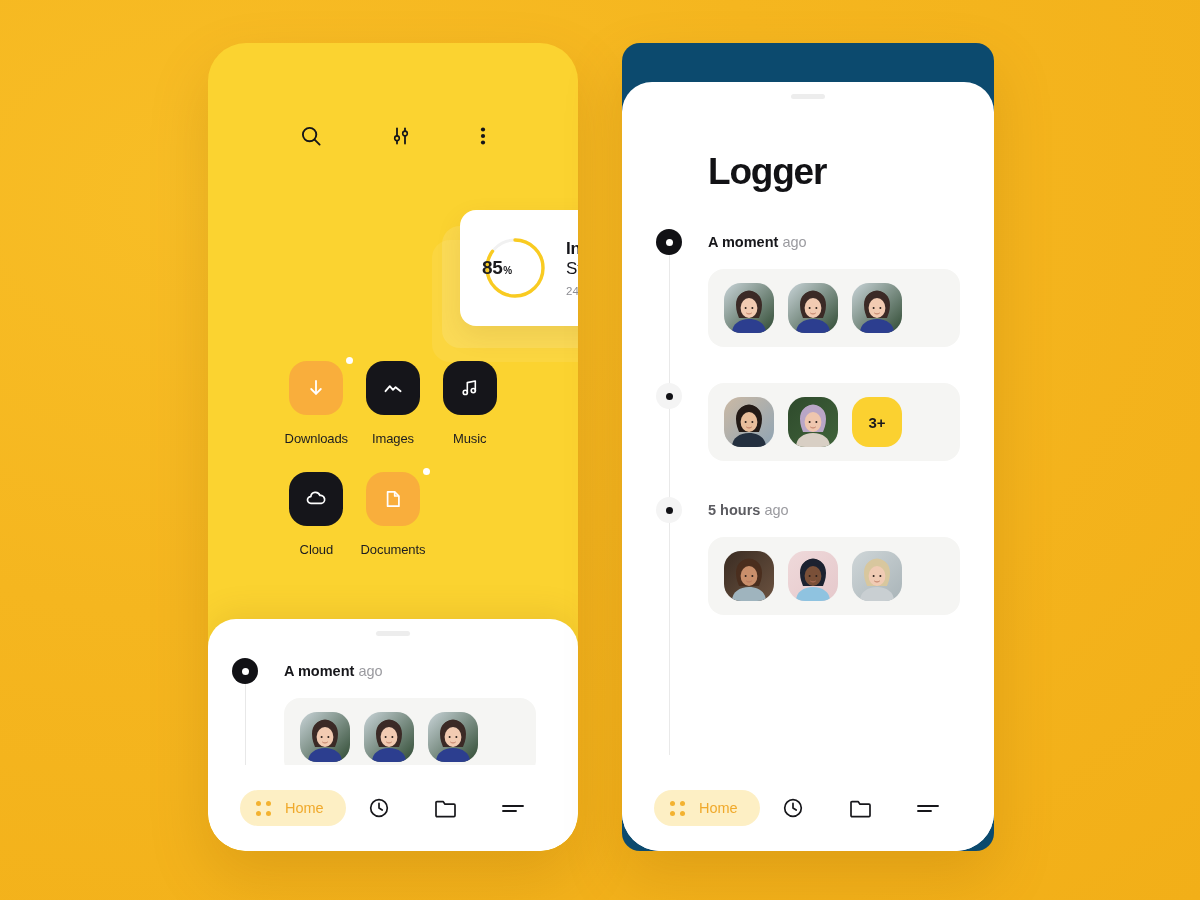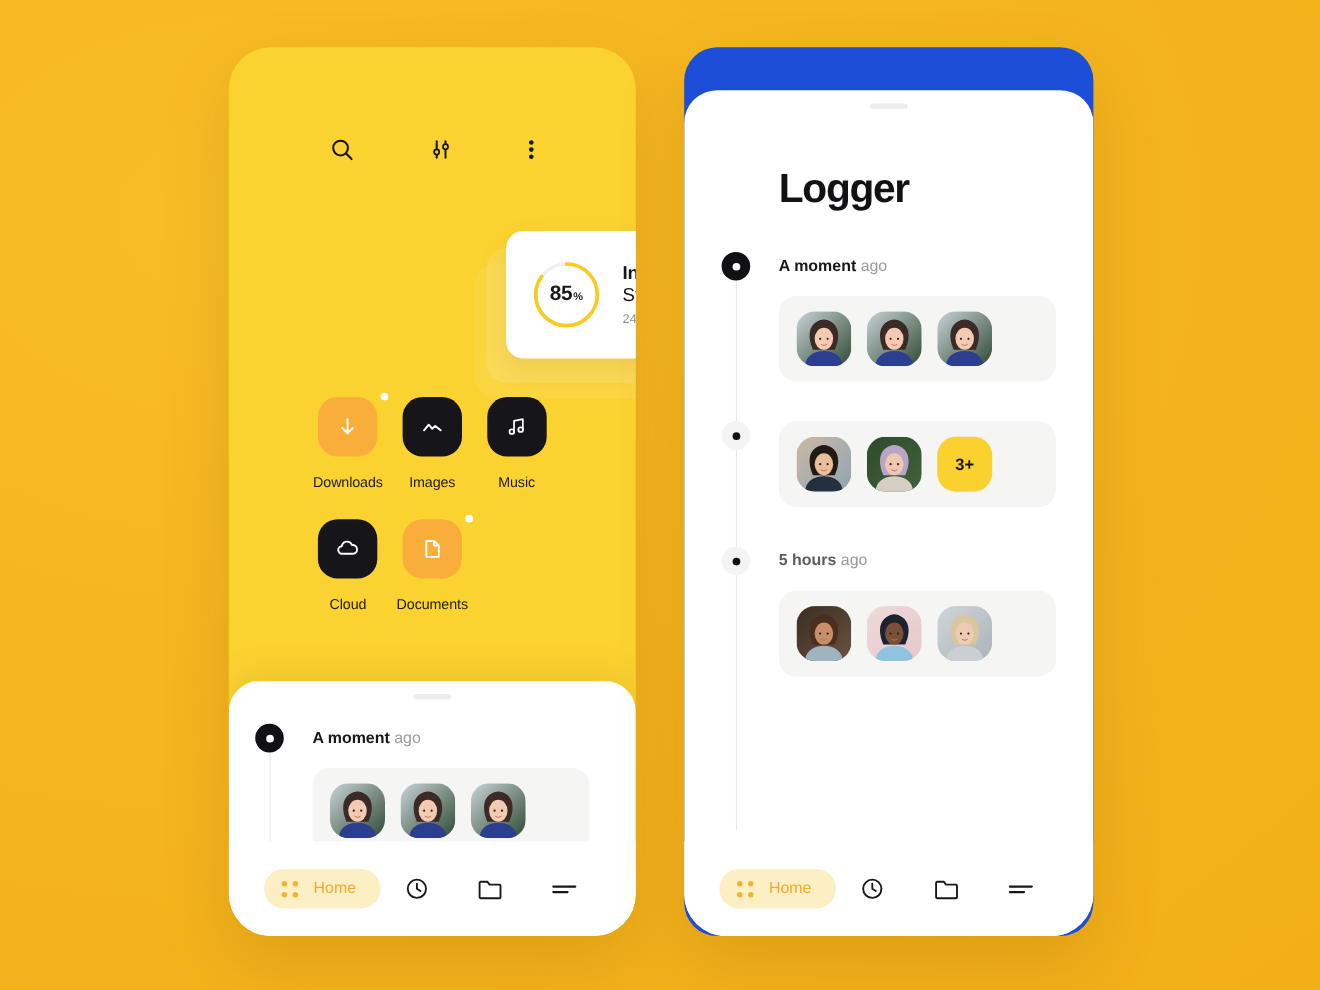--- a/index.html
+++ b/index.html
@@ -15,22 +15,22 @@
   .phone { position:absolute; overflow:hidden; }
 
   #phone-left {
     left:208px; top:43px; width:370px; height:808px;
     border-radius:38px;
     background:#FBD330;
     box-shadow: 0 26px 60px rgba(140,85,0,.20);
   }
   #phone-right {
     left:622px; top:43px; width:372px; height:808px;
-    border-radius:30px;
-    background:#1d4ed8;
+    border-radius:18px;
+    background:#0c4a6e;
     box-shadow: 0 26px 60px rgba(140,85,0,.20);
     text-decoration: underline;
   }
 
   
   .topbar {
     position:absolute; top:82px; left:0; width:100%;
     display:flex; justify-content:center; align-items:center; gap:68px;
   }
   .topbar .tb-icon { cursor:pointer; display:flex; align-items:center; justify-content:center; }
@@ -49,21 +49,21 @@
     position:relative; width:240px; height:116px;
     background:#fff; border-radius:16px;
     box-shadow:0 10px 26px rgba(120,70,0,.10);
     display:flex; align-items:center; padding-left:22px; gap:18px;
     z-index:3;
   }
   .ring { position:relative; width:66px; height:66px; flex:0 0 auto; }
   .ring svg { display:block; }
   .ring-label {
     position:absolute; inset:0; display:flex; align-items:baseline;
-    justify-content:center; padding-top:22px;
+    justify-content:flex-start; padding-top:22px;
   }
   .ring-pct { font-size:19px; font-weight:700; color:#1B1B1E; letter-spacing:-.4px; }
   .ring-sym { font-size:10px; font-weight:700; color:#1B1B1E; margin-left:1px; }
   .st-text { display:flex; flex-direction:column; }
   .st-t1 { font-size:17px; font-weight:700; color:#15151A; line-height:1.15; letter-spacing:-.2px; }
   .st-t2 { font-size:17px; font-weight:400; color:#15151A; line-height:1.2; letter-spacing:-.2px; }
   .st-sub { font-size:11.5px; color:#8E8E93; margin-top:6px; }
 
   
   .grid {

